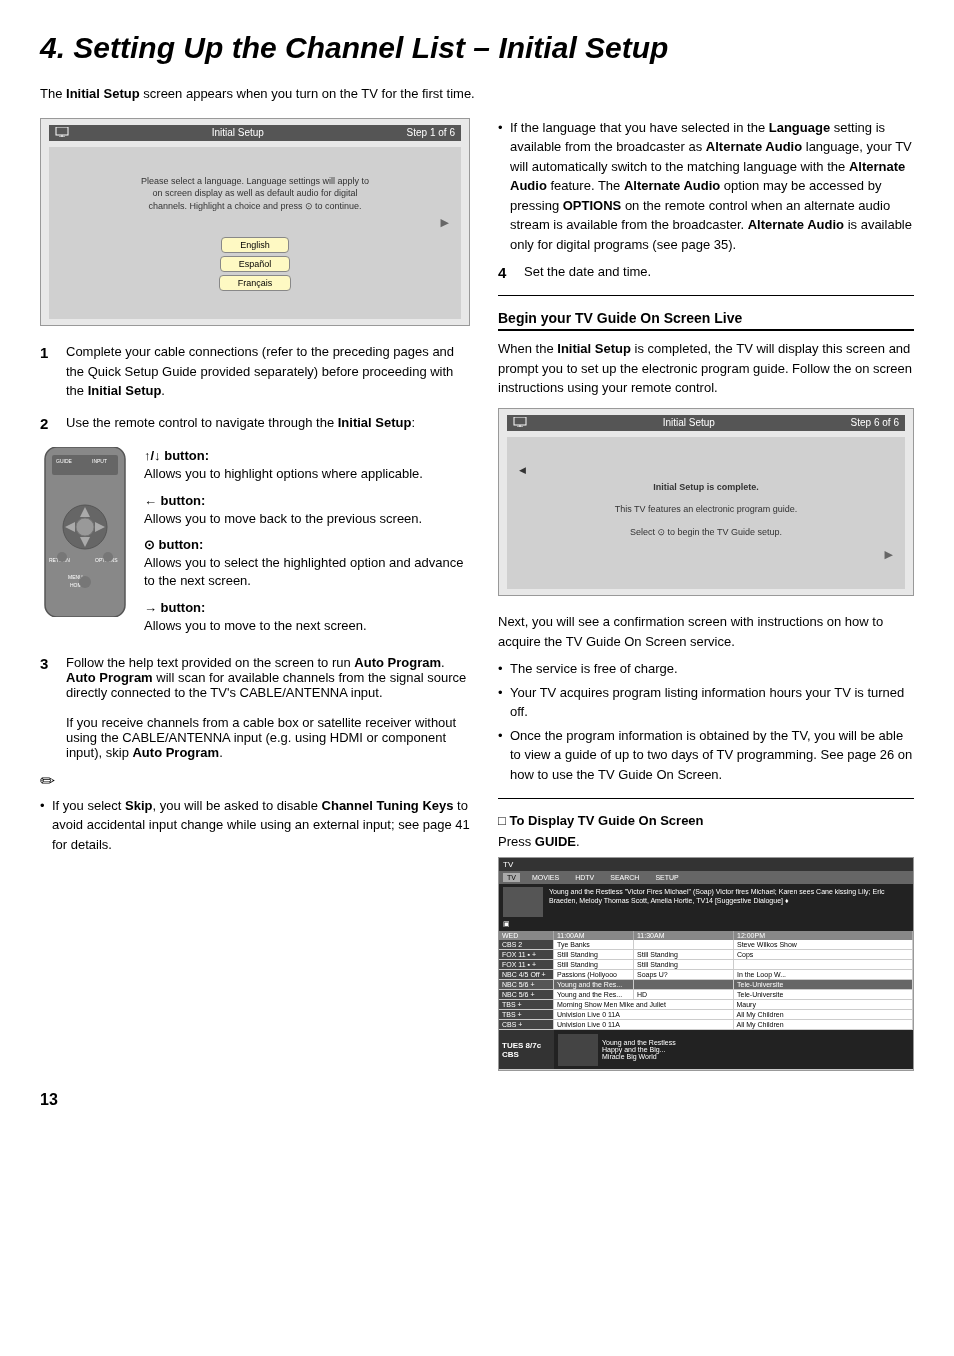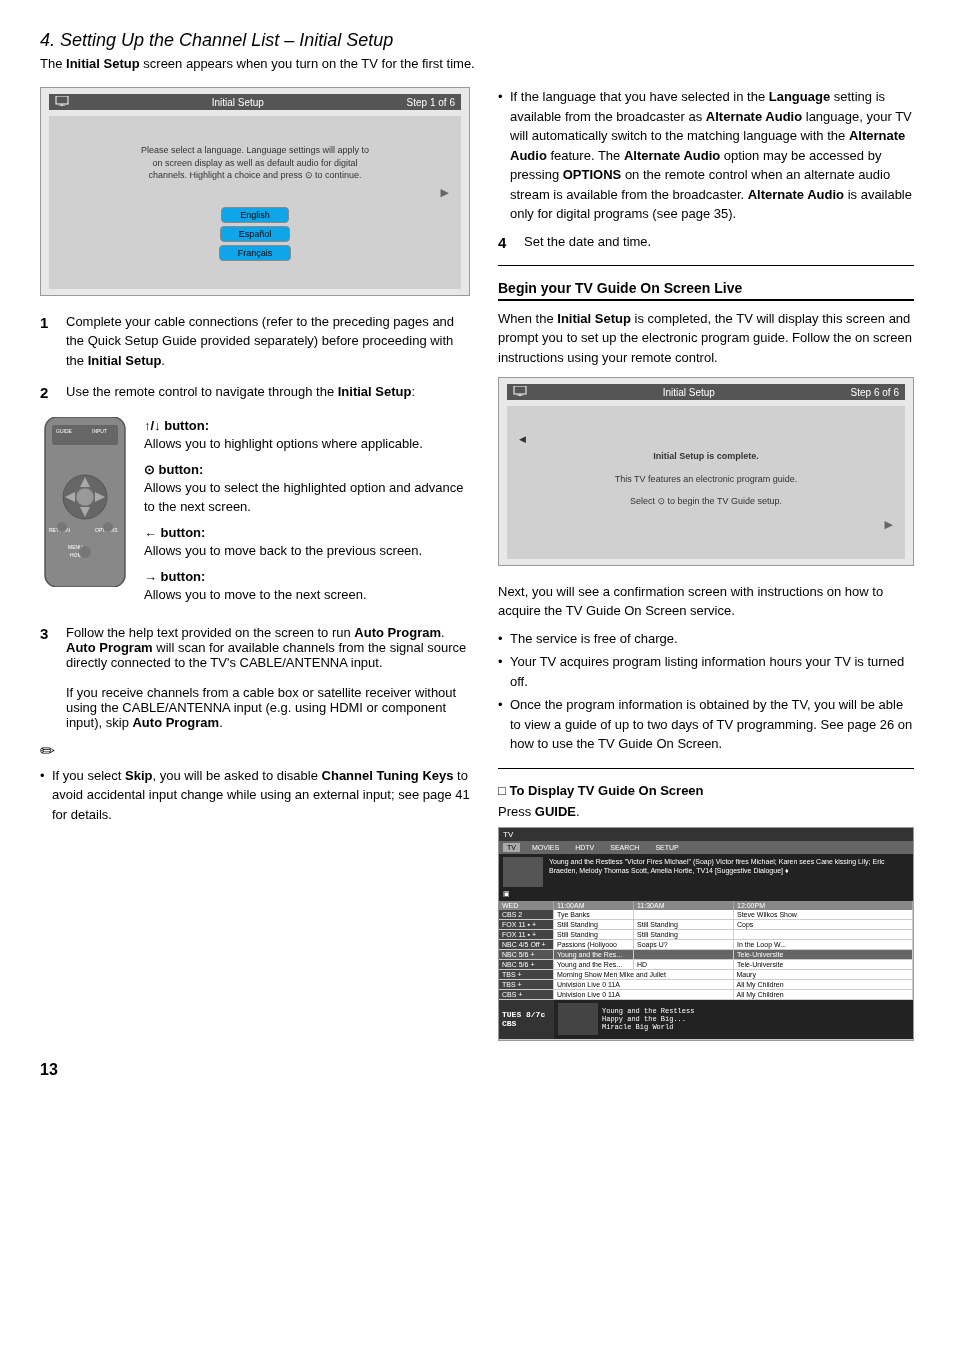--- a/index.html
+++ b/index.html
@@ -6,24 +6,24 @@
     body {
       font-family: Arial, Helvetica, sans-serif;
       font-size: 13px;
       background: #fff;
       color: #000;
       width: 954px;
       min-height: 1356px;
       padding: 30px 40px;
     }
     .page-title {
-      font-size: 18px;
+      font-size: 30px;
       font-style: italic;
-      font-weight: normal;
-      margin-bottom: 2px;
+      font-weight: bold;
+      margin-bottom: 18px;
       line-height: 1.2;
     }
     .intro-text {
       margin-bottom: 14px;
       font-size: 13px;
       line-height: 1.5;
     }
     .intro-text b { font-weight: bold; }
 
     
@@ -67,21 +67,21 @@
     }
     .screen-body p { margin-bottom: 4px; line-height: 1.4; }
     .lang-buttons {
       display: flex;
       flex-direction: column;
       align-items: center;
       gap: 3px;
       margin-top: 8px;
     }
     .lang-btn {
-      background: #0ea5e9;
+      background: #fef9c3;
       border: 1px solid #888;
       padding: 2px 18px;
       font-size: 9px;
       color: #000;
       border-radius: 4px;
     }
 
     
     .step-list {
       list-style: none;
@@ -338,27 +338,27 @@
         </div>
 
         <div class="button-descriptions">
 
           <div class="btn-desc-item">
             <b>↑/↓ button:</b><br>
             <span>Allows you to highlight options where applicable.</span>
           </div>
 
           <div class="btn-desc-item">
+            <b>← button:</b><br>
+            <span>Allows you to move back to the previous screen.</span>
+          </div>
+
+          <div class="btn-desc-item">
             <b>⊙ button:</b><br>
             <span>Allows you to select the highlighted option and advance to the next screen.</span>
-          </div>
-
-          <div class="btn-desc-item">
-            <b>← button:</b><br>
-            <span>Allows you to move back to the previous screen.</span>
           </div>
 
           <div class="btn-desc-item">
             <b>→ button:</b><br>
             <span>Allows you to move to the next screen.</span>
           </div>
 
         </div>
       </div>
 
@@ -531,21 +531,21 @@
           </div>
         </div>
         <div class="tvguide-channel-row">
           <div class="tvguide-channel-cell">CBS +</div>
           <div class="tvguide-programs">
             <div class="tvguide-program" style="flex:1;">Univision Live 0 11A</div>
             <div class="tvguide-program w3">All My Children</div>
           </div>
         </div>
 
-        <div class="tvguide-channel-row" style="background:#222; color:#fff; height:40px; font-family:Liberation Mono, monospace;">
+        <div class="tvguide-channel-row" style="background:#222; color:#fff; height:40px; ">
           <div style="width:55px; background:#333; color:#fff; font-size:8px; font-weight:bold; padding:2px 3px; height:100%; display:flex; align-items:center;">TUES 8/7c CBS</div>
           <div style="flex:1; display:flex; align-items:center; padding:2px 4px; gap:4px;">
             <div style="width:40px; height:32px; background:#444; flex-shrink:0;"></div>
             <div style="font-size:7px; color:#fff;">
               <div>Young and the Restless</div>
               <div>Happy and the Big...</div>
               <div style="flex:1;">Miracle Big World</div>
             </div>
           </div>
         </div>

